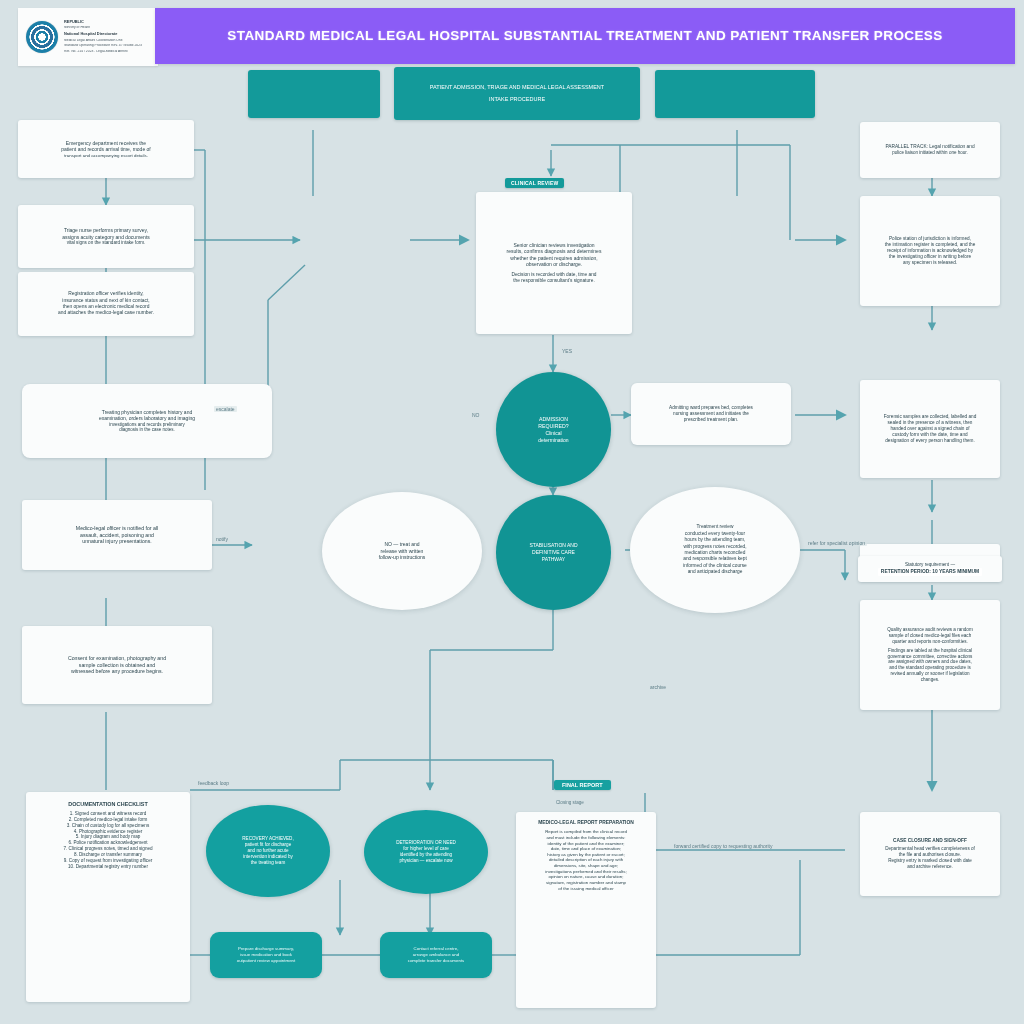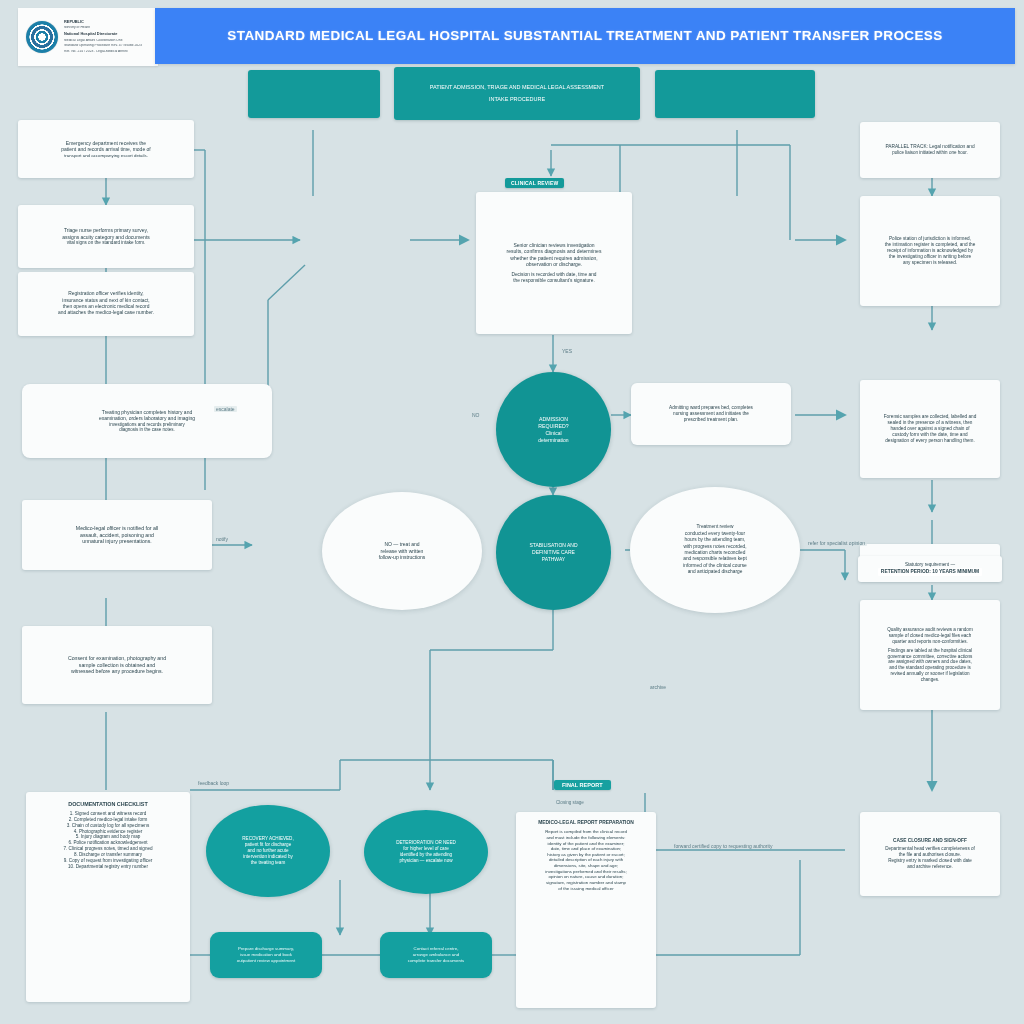--- a/index.html
+++ b/index.html
@@ -14,21 +14,21 @@
   }
   
   #wires{ position:absolute; inset:0; width:1024px; height:1024px; z-index:1; }
   #nodes{ position:absolute; inset:0; width:1024px; height:1024px; z-index:2; }
 
   .node{ position:absolute; }
 
   
   .hdr-band{
     position:absolute; left:155px; top:8px; width:860px; height:56px;
-    background:#3b82f6;
+    background:#8b5cf6;
     display:flex; align-items:center; justify-content:center;
     box-shadow:0 1px 3px rgba(0,0,0,.12);
   }
   .hdr-title{
     color:#ffffff; font-size:13.5px; font-weight:bold;
     letter-spacing:.4px; text-align:center; line-height:1.1;
     text-shadow:0 0 2px rgba(255,255,255,.35);
     padding:0 10px;
   }
   .hdr-logo{

